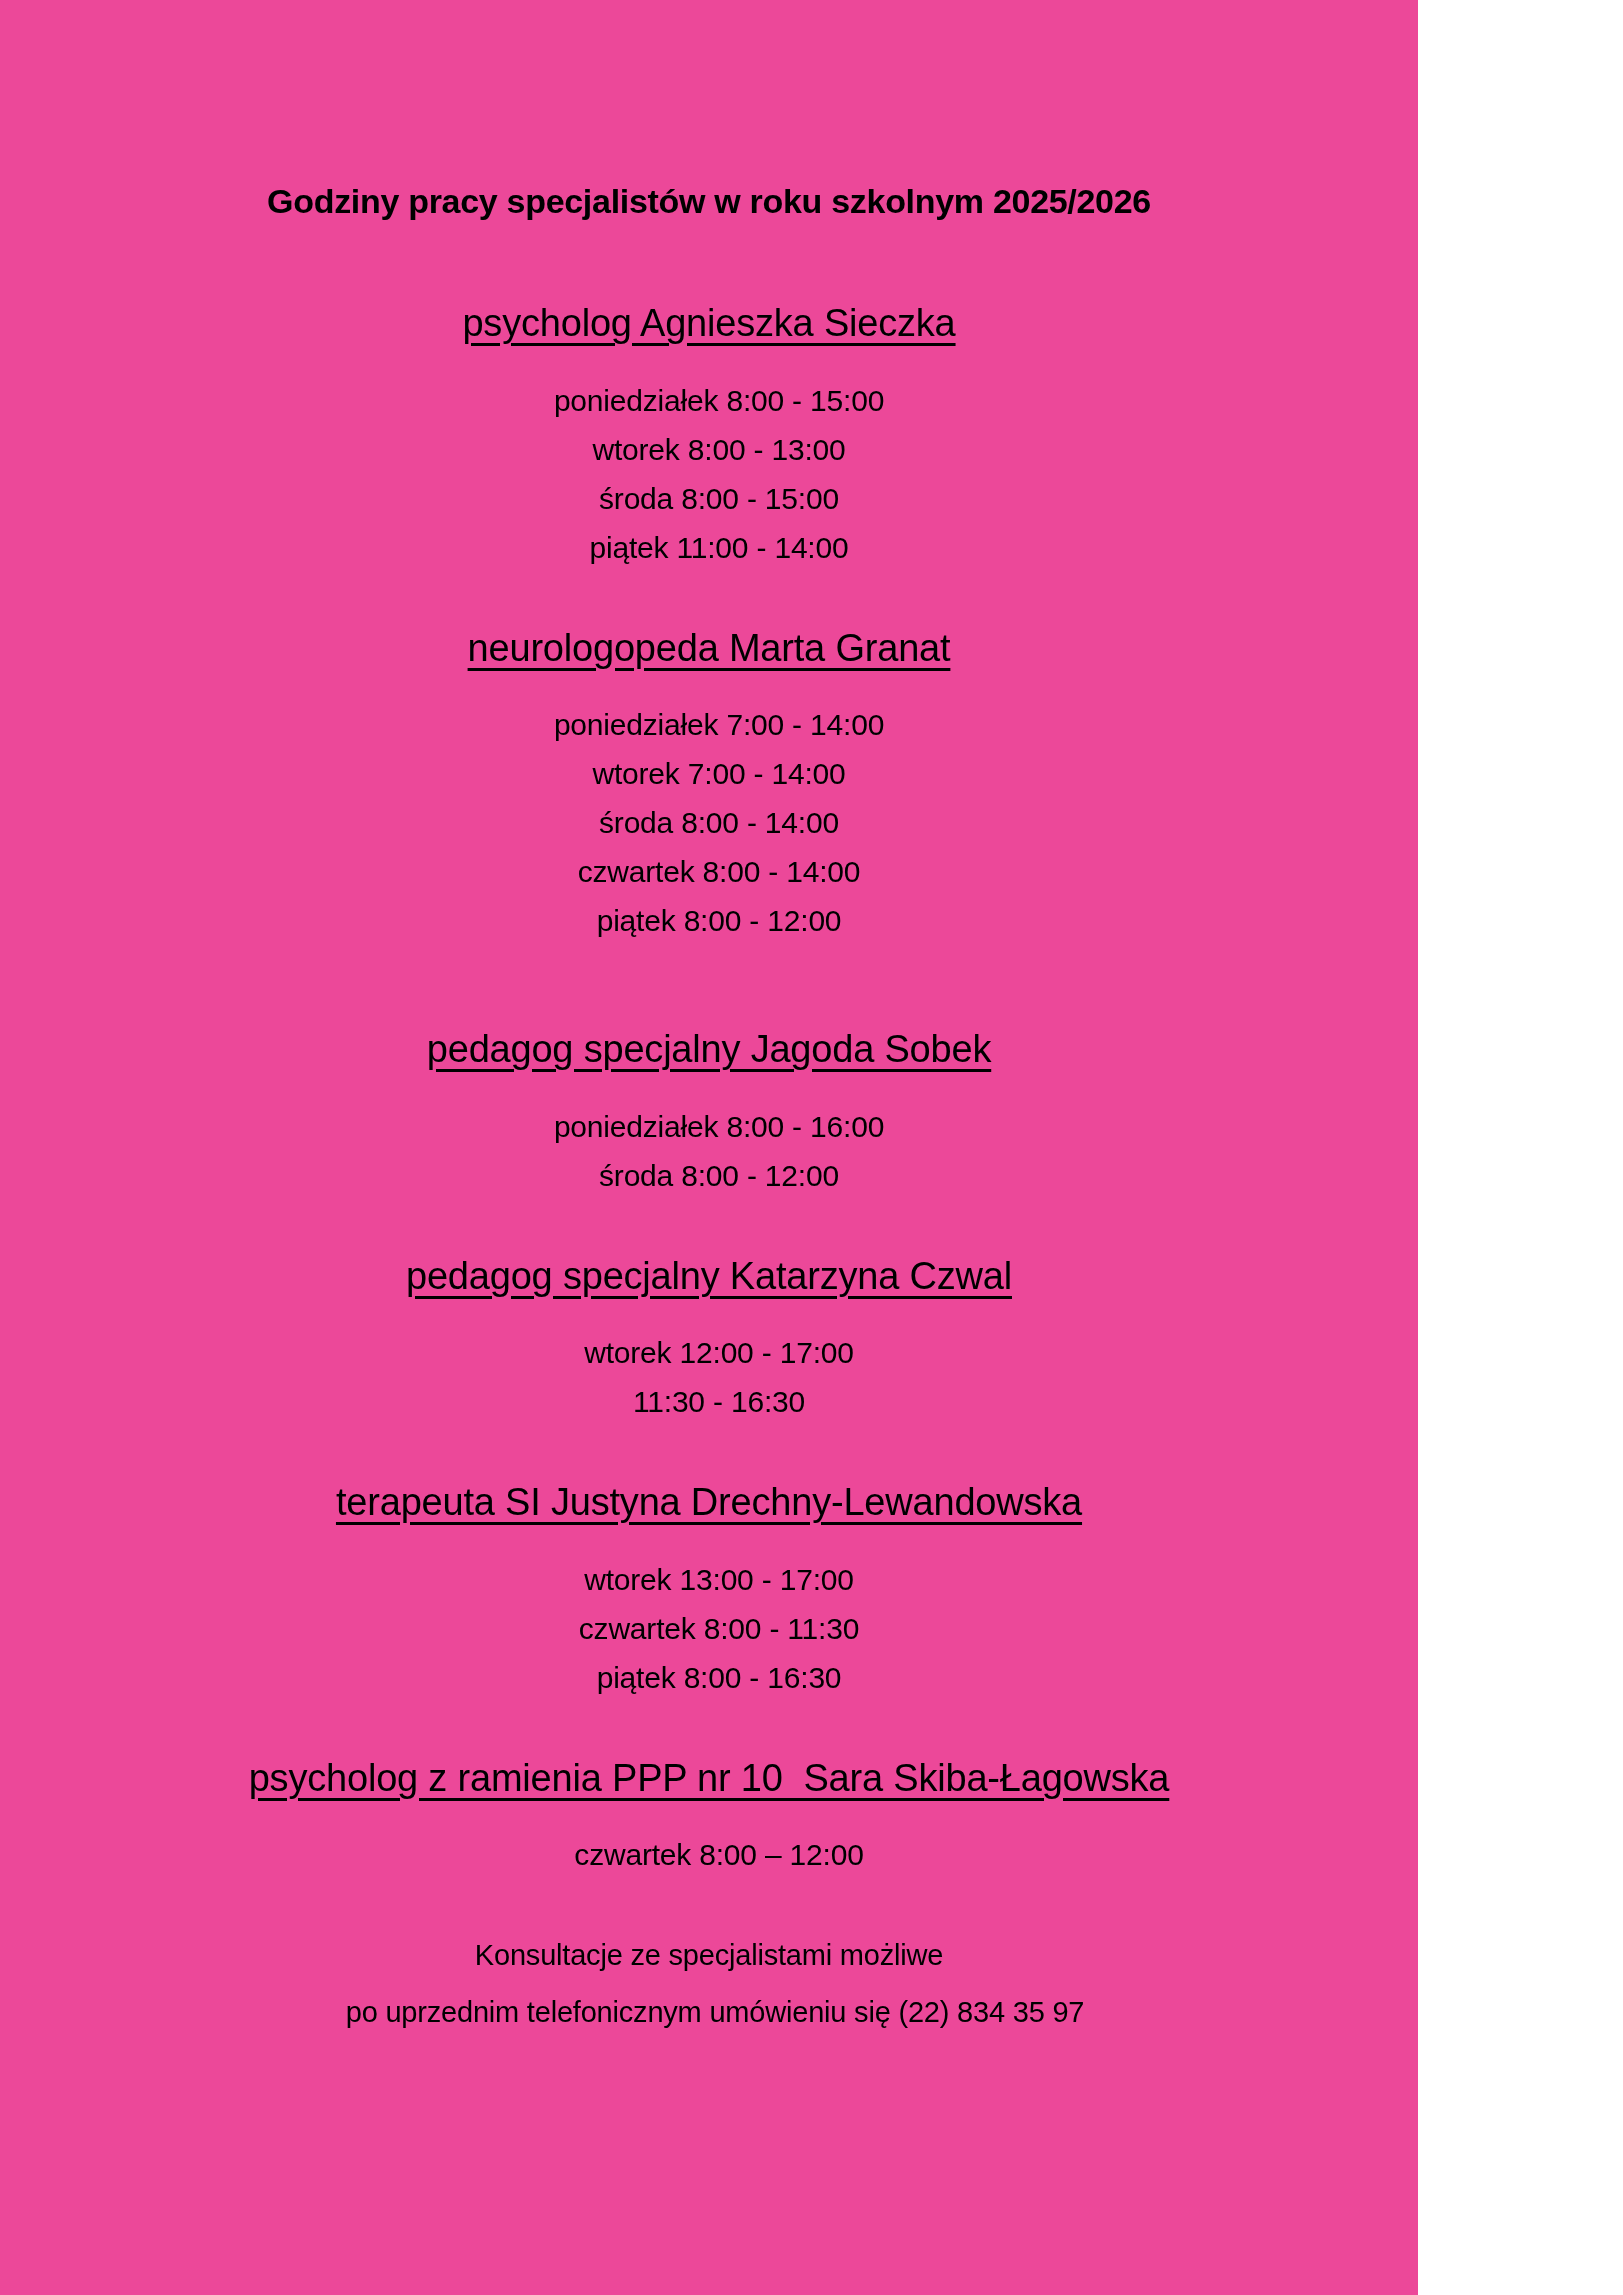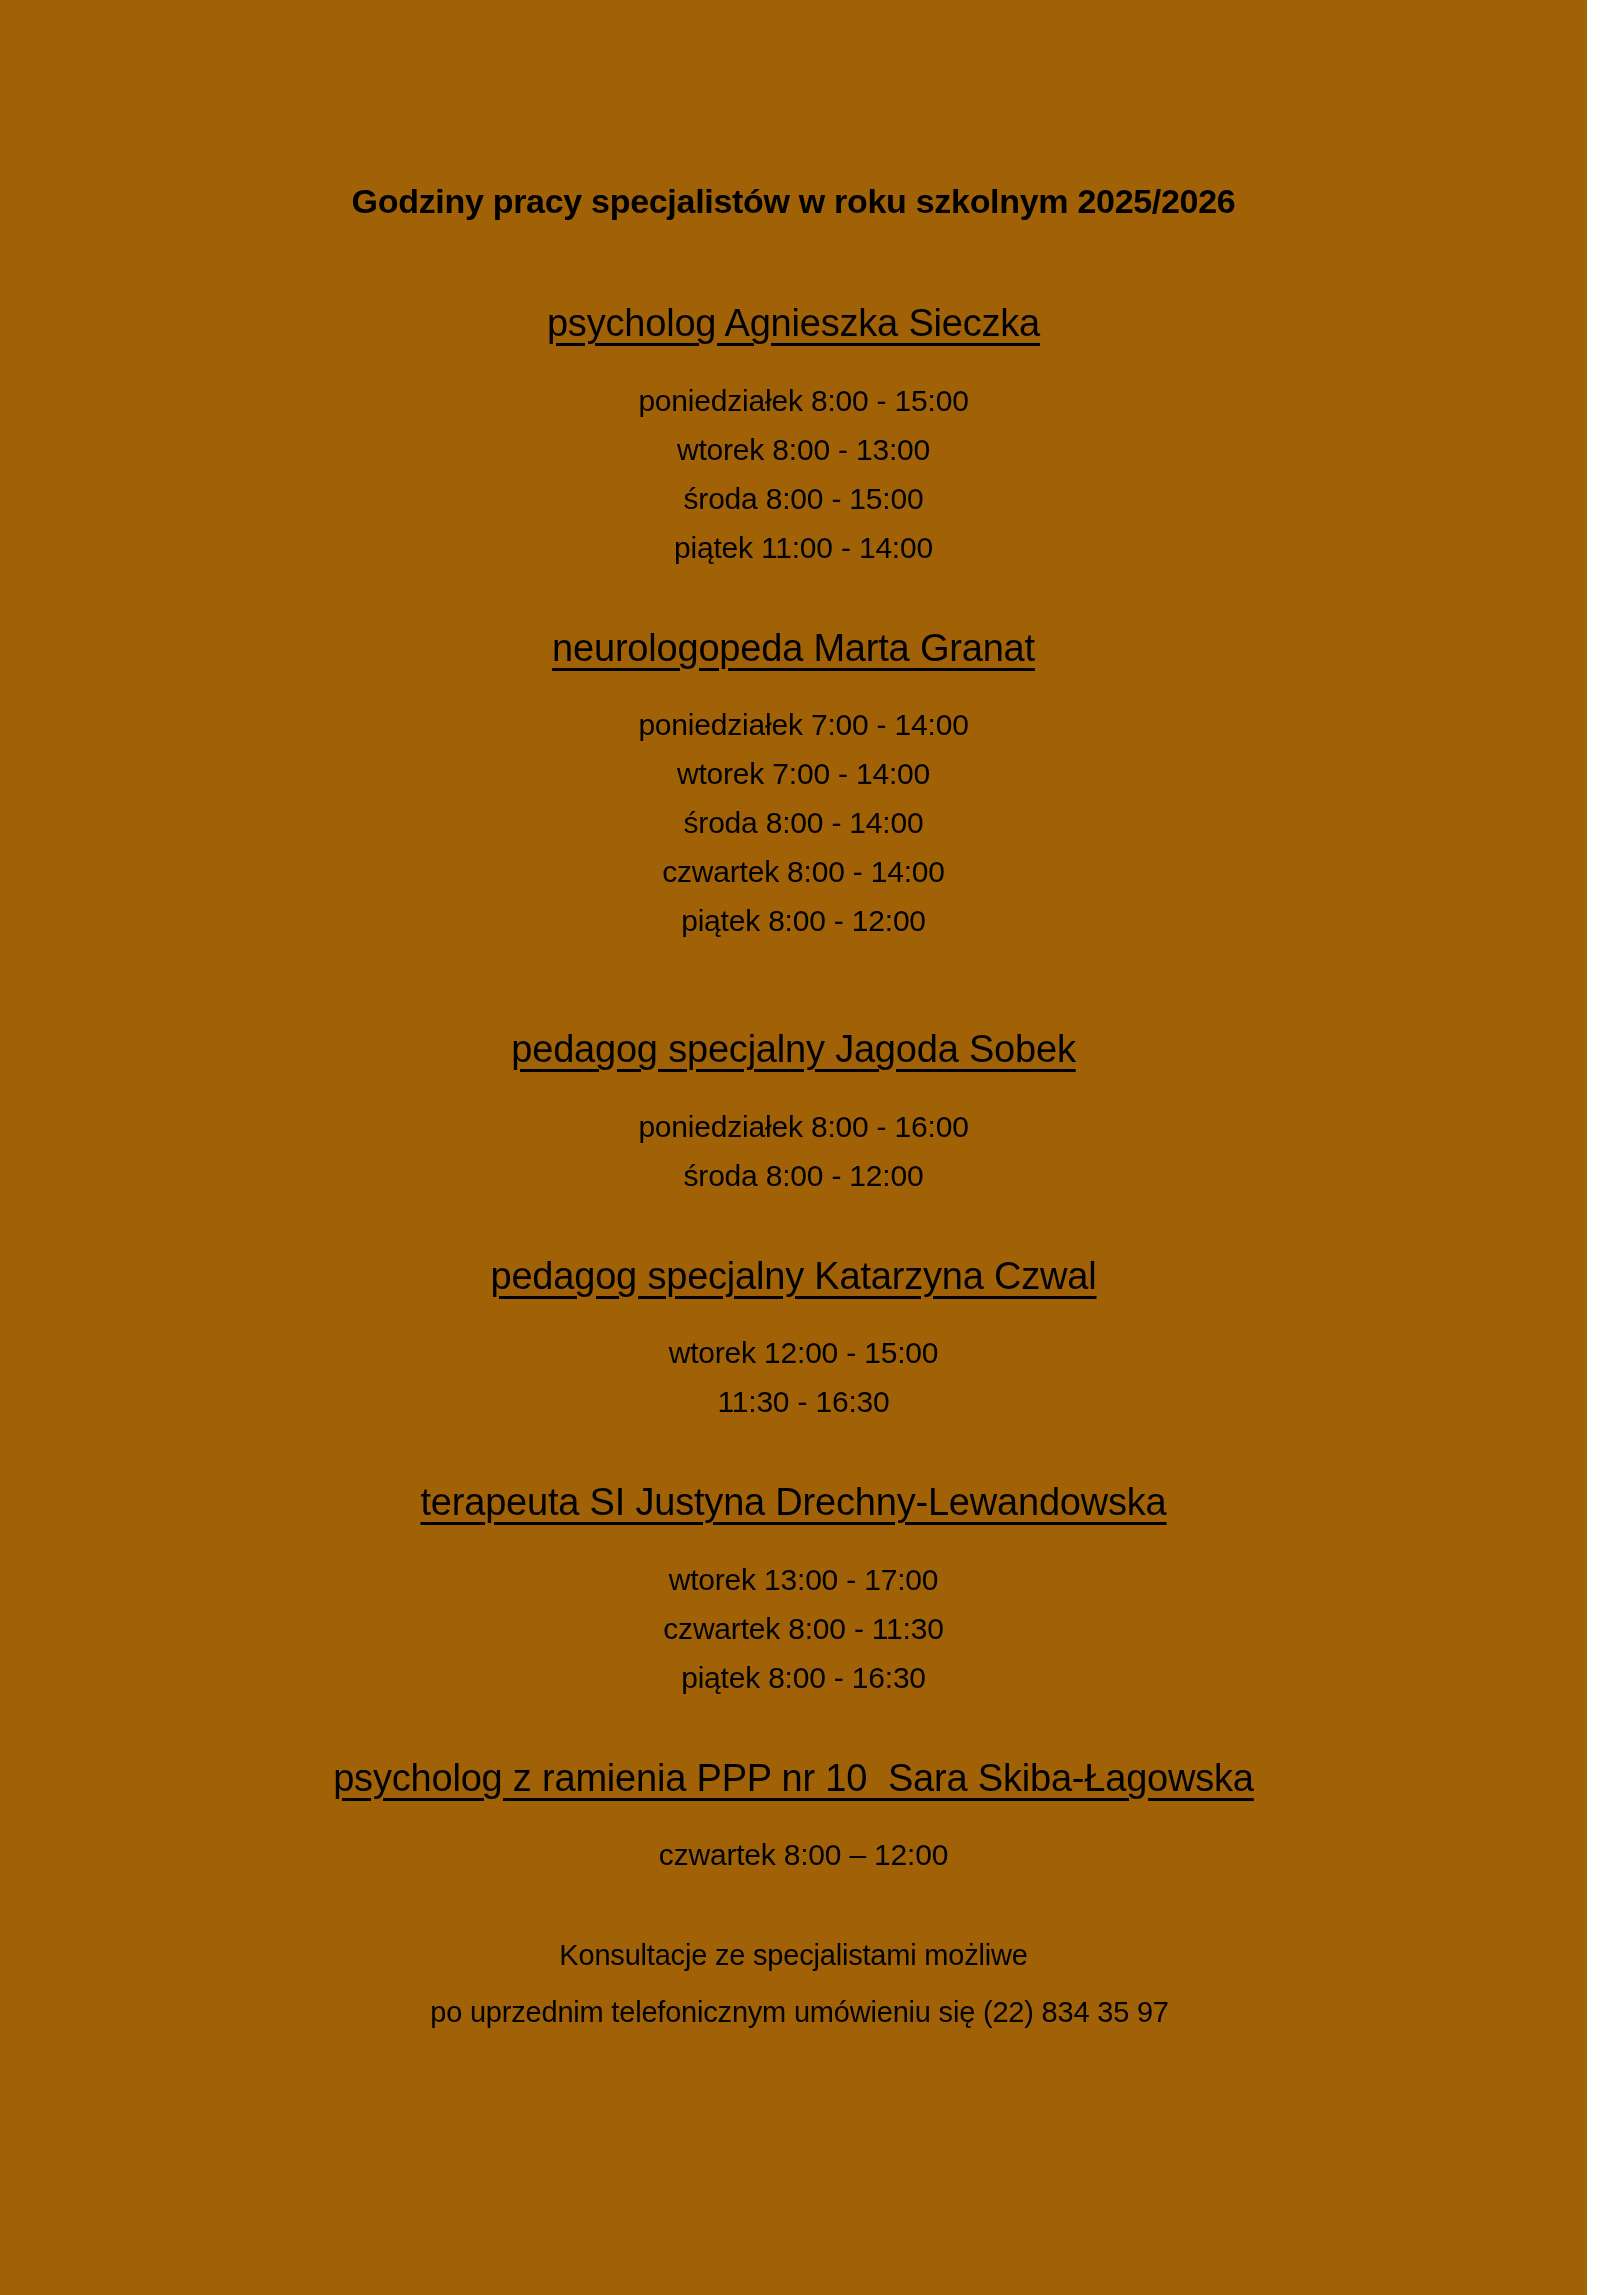--- a/index.html
+++ b/index.html
@@ -1,23 +1,23 @@
 <!DOCTYPE html>
 <html lang="pl" style="font-size:10.5px"><head>
 <meta charset="utf-8">
 <style>
   html, body {
     margin: 0;
     padding: 0;
     background: #ffffff;
   }
   .page {
-    width: 1587px;
+    width: 1418px;
     height: 2295px;
-    background: #a16207;
+    background: #ec4899;
     color: #000000;
     font-family: "Liberation Sans", sans-serif;
     text-align: center;
     box-sizing: border-box;
     padding-top: 177px;
     overflow: hidden;
   }
   .doc-title {
     font-size: 34px;
     font-weight: bold;
@@ -95,21 +95,21 @@
     <div><span class="section-name">pedagog specjalny Jagoda Sobek</span></div>
     <div class="section-hours">
       <div class="hours-line">poniedziałek 8:00 - 16:00</div>
       <div class="hours-line">środa 8:00 - 12:00</div>
     </div>
   </div>
 
   <div class="section">
     <div><span class="section-name">pedagog specjalny Katarzyna Czwal</span></div>
     <div class="section-hours">
-      <div class="hours-line">wtorek 12:00 - 15:00</div>
+      <div class="hours-line">wtorek 12:00 - 17:00</div>
       <div class="hours-line">11:30 - 16:30</div>
     </div>
   </div>
 
   <div class="section">
     <div><span class="section-name">terapeuta SI Justyna Drechny-Lewandowska</span></div>
     <div class="section-hours">
       <div class="hours-line">wtorek 13:00 - 17:00</div>
       <div class="hours-line">czwartek 8:00 - 11:30</div>
       <div class="hours-line">piątek 8:00 - 16:30</div>

